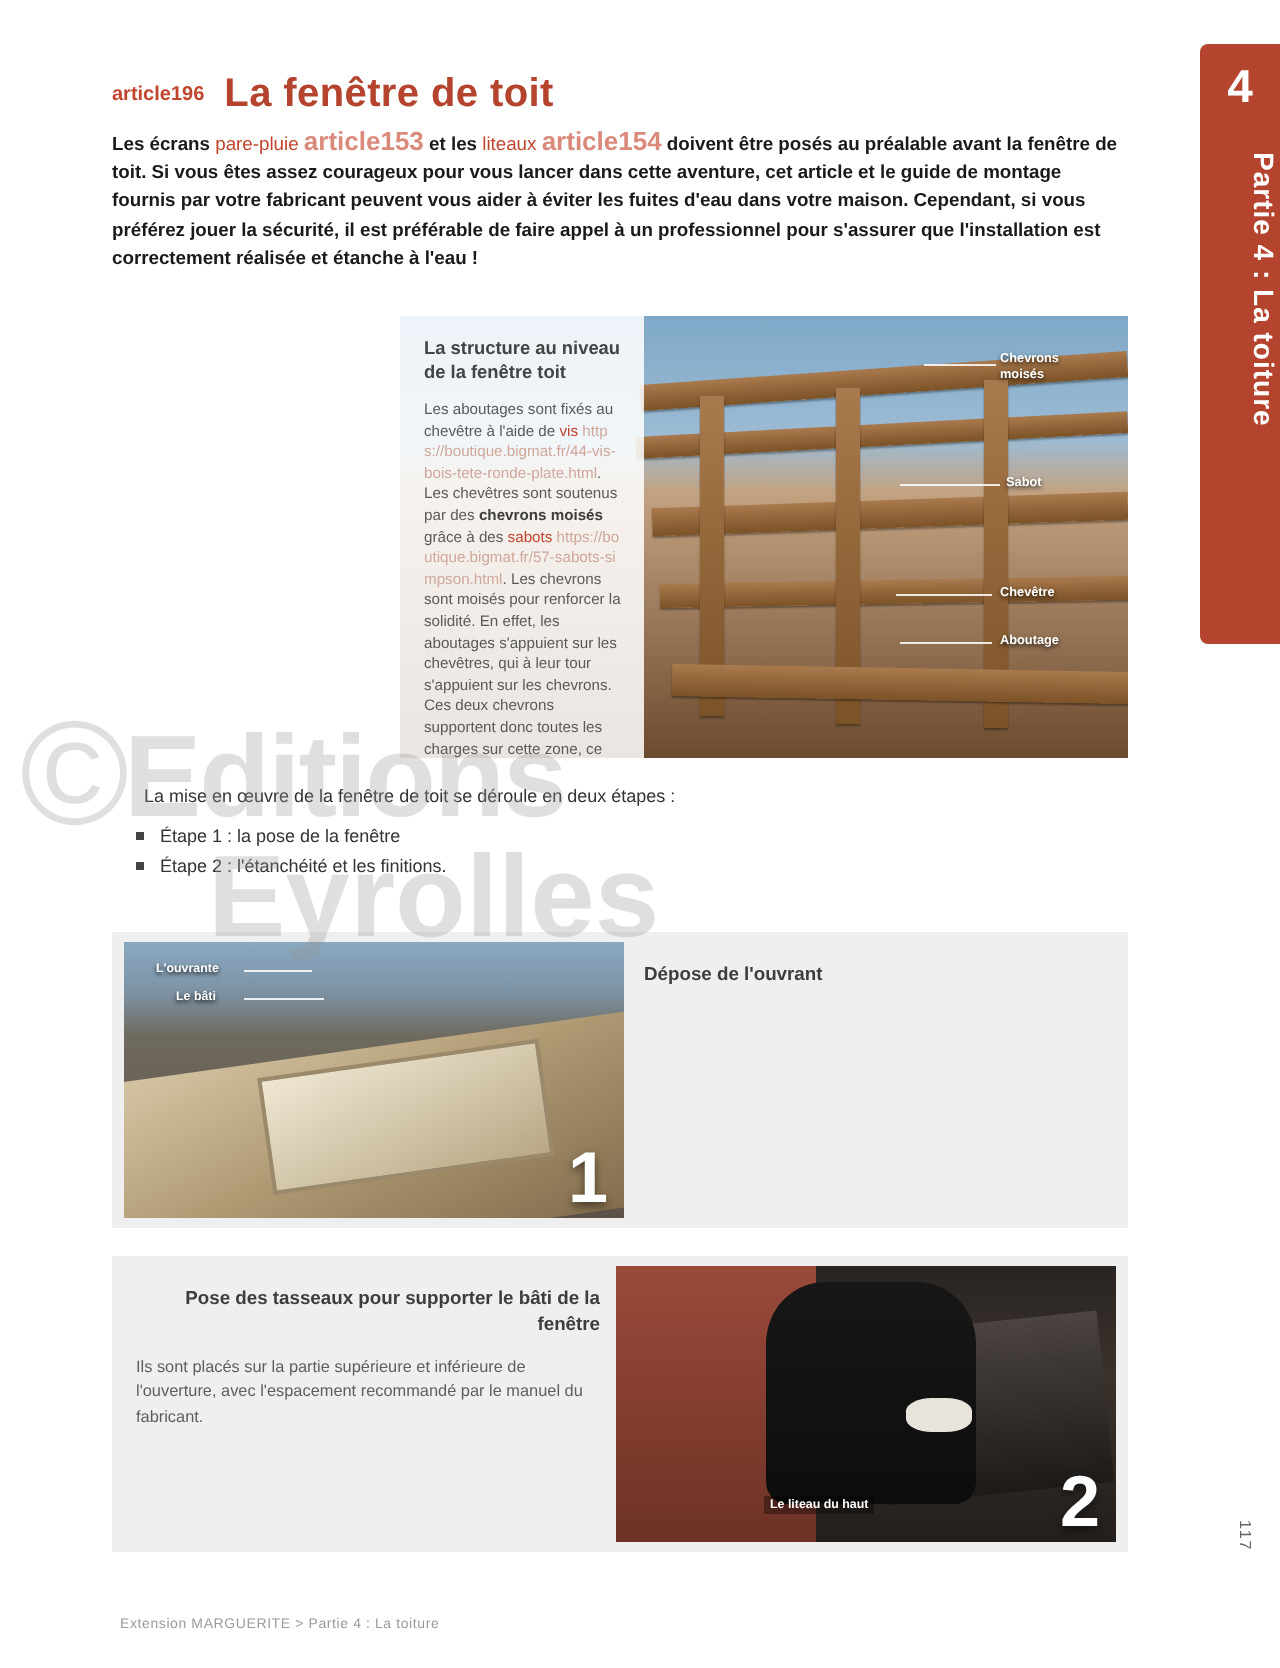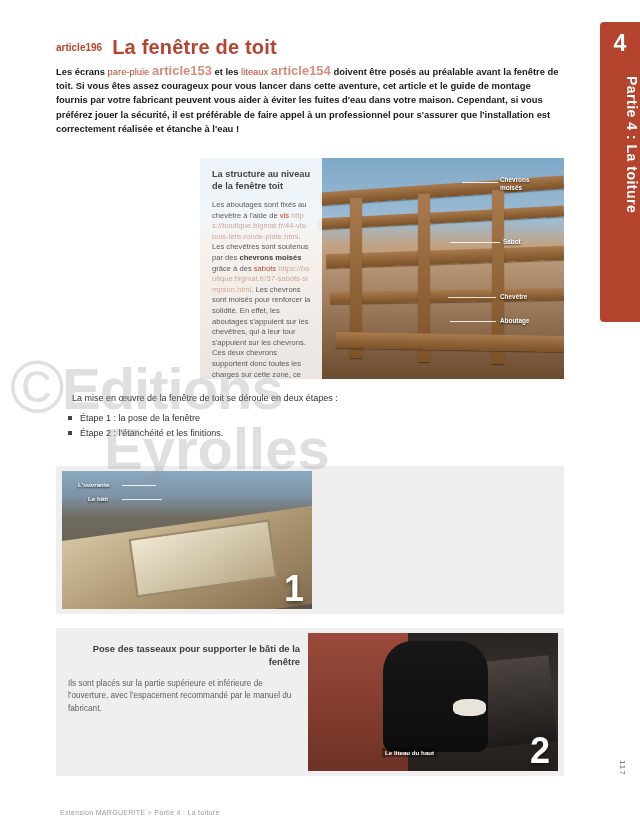--- a/index.html
+++ b/index.html
@@ -480,20 +480,21 @@
       <div class="photo-roof1">
         <div class="photo-win"></div>
       </div>
       <div class="plabel" style="left:16px;top:10px;">L'ouvrante</div>
       <div class="leader" style="left:60px;top:14px;width:34px;"></div>
       <div class="plabel" style="left:26px;top:24px;">Le bâti</div>
       <div class="leader" style="left:60px;top:28px;width:40px;"></div>
       <div class="step-num">1</div>
     </div>
     <div class="card-text">
+      <div class="card-title">Dépose de l'ouvrant</div>
     </div>
   </div>
 
   <div class="card" id="card2">
     <div class="card-photo">
       <div class="photo-roof2">
         <div class="worker"></div>
         <div class="worker-glove"></div>
       </div>
       <div class="plabel-box" style="left:74px;bottom:14px;">Le liteau du haut</div>

